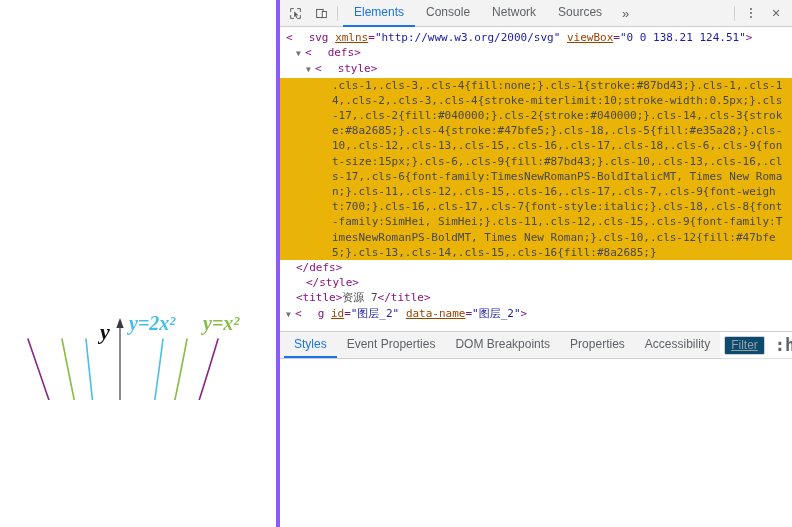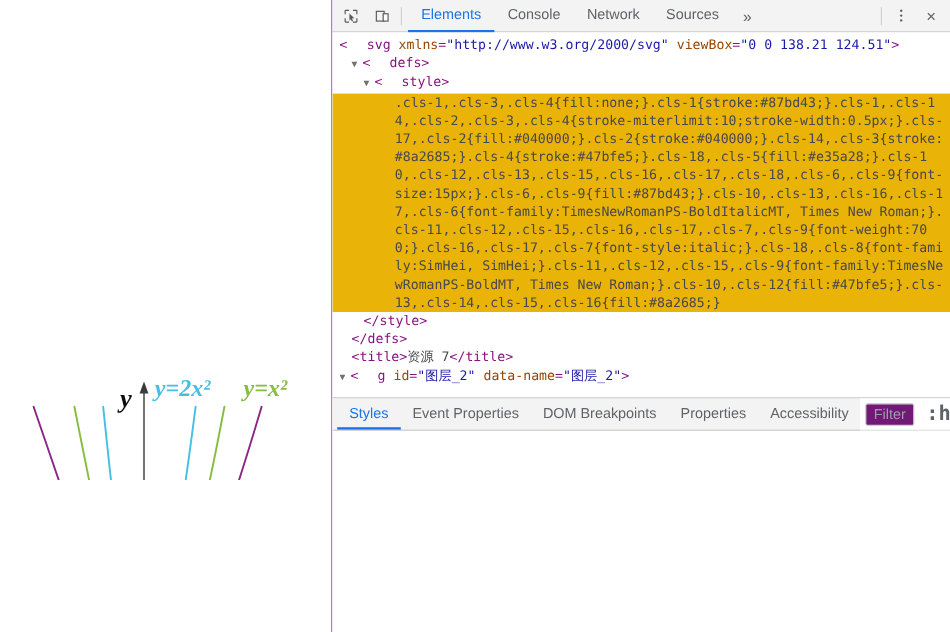--- a/index.html
+++ b/index.html
@@ -18,21 +18,21 @@
   }
   #figure-wrap {
     position: absolute; left: 0; top: 150px; width: 276px; height: 250px;
   }
   #figure-wrap svg { display: block; }
 
   
   #devtools {
     position: absolute; left: 276px; top: 0; width: 516px; height: 527px;
     background: #ffffff;
-    border-left: 1px solid #8b5cf6;
+    border-left: 4px solid #8b5cf6;
     display: flex; flex-direction: column;
   }
 
   
   .dt-toolbar {
     height: 27px; min-height: 27px;
     display: flex; align-items: center;
     background: #f3f3f3;
     border-bottom: 1px solid #cdcdcd;
     padding: 0 2px;
@@ -88,21 +88,21 @@
   .wrapblk {
     white-space: pre-wrap;
     word-break: break-all;
     padding-left: 52px;
     padding-right: 4px;
     text-indent: 0;
   }
   .tri { display: inline-block; width: 9px; color: #727272; font-size: 8px; }
 
   .tg   { color: #881280; margin-left: 16px; }           
-  .at   { color: #994500; }           
+  .at   { color: #994500; text-decoration: underline; }           
   .av   { color: #1a1aa6; }           
   .pn   { color: #881280; }           
   .txt  { color: #48484c; }
 
   
   .dt-bottom { flex: 1 1 auto; display: flex; flex-direction: row; background: #fff; min-height: 0; }
   .dt-subtabs {
     height: 27px; min-height: 27px;
     display: flex; align-items: stretch;
     background: #f3f3f3;
@@ -119,24 +119,25 @@
   .dt-filterbar {
     height: 27px; min-height: 27px;
     display: flex; align-items: center;
     border-bottom: 1px solid #e0e0e0;
     background: #fff;
     position: relative;
   }
   .filter-input {
     flex: 1 1 auto; height: 19px; margin: 0 4px;
     border: 1px solid #cfcfcf; border-radius: 2px;
-    background: #701a75;
+    background: #0c4a6e;
     font-size: 12px; color: #9aa0a6;
     display: flex; align-items: center; padding: 0 6px;
     max-width: 330px;
+    text-decoration: underline;
   }
   .hov-btn, .cls-btn {
     font-family: "DejaVu Sans Mono", "Liberation Mono", monospace;
     font-size: 17px; font-weight: bold; color: #5f6368;
     padding: 0 6px; white-space: nowrap;
   }
   .plus-btn { color: #9aa0a6; font-size: 15px; padding: 0 7px 0 5px; position: relative; }
   .plus-btn::after {
     content: ""; position: absolute; right: 2px; bottom: 3px;
     border-left: 4px solid transparent; border-top: 4px solid #9aa0a6;
@@ -226,23 +227,23 @@
     <div class="dt-dom">
 
       <div class="code-line"><span class="pn">&lt;</span><span class="tg">svg</span> <span class="at">xmlns</span><span class="pn">=</span><span class="av">"http://www.w3.org/2000/svg"</span> <span class="at">viewBox</span><span class="pn">=</span><span class="av">"0 0 138.21 124.51"</span><span class="pn">&gt;</span></div>
 
       <div class="code-line indent1"><span class="tri">▼</span><span class="pn">&lt;</span><span class="tg">defs</span><span class="pn">&gt;</span></div>
 
       <div class="code-line indent2"><span class="tri">▼</span><span class="pn">&lt;</span><span class="tg">style</span><span class="pn">&gt;</span></div>
 
       <div class="code-line sel wrapblk"><span class="txt">.cls-1,.cls-3,.cls-4{fill:none;}.cls-1{stroke:#87bd43;}.cls-1,.cls-14,.cls-2,.cls-3,.cls-4{stroke-miterlimit:10;stroke-width:0.5px;}.cls-17,.cls-2{fill:#040000;}.cls-2{stroke:#040000;}.cls-14,.cls-3{stroke:#8a2685;}.cls-4{stroke:#47bfe5;}.cls-18,.cls-5{fill:#e35a28;}.cls-10,.cls-12,.cls-13,.cls-15,.cls-16,.cls-17,.cls-18,.cls-6,.cls-9{font-size:15px;}.cls-6,.cls-9{fill:#87bd43;}.cls-10,.cls-13,.cls-16,.cls-17,.cls-6{font-family:TimesNewRomanPS-BoldItalicMT, Times New Roman;}.cls-11,.cls-12,.cls-15,.cls-16,.cls-17,.cls-7,.cls-9{font-weight:700;}.cls-16,.cls-17,.cls-7{font-style:italic;}.cls-18,.cls-8{font-family:SimHei, SimHei;}.cls-11,.cls-12,.cls-15,.cls-9{font-family:TimesNewRomanPS-BoldMT, Times New Roman;}.cls-10,.cls-12{fill:#47bfe5;}.cls-13,.cls-14,.cls-15,.cls-16{fill:#8a2685;}</span></div>
 
+      <div class="code-line indent1"><span class="pn">&lt;/defs&gt;</span></div>
+
       <div class="code-line indent2"><span class="pn">&lt;/style&gt;</span></div>
-
-      <div class="code-line indent1"><span class="pn">&lt;/defs&gt;</span></div>
 
       <div class="code-line indent1"><span class="pn">&lt;title&gt;</span><span class="txt">资源 7</span><span class="pn">&lt;/title&gt;</span></div>
 
       <div class="code-line" style="padding-left:6px;"><span class="tri">▼</span><span class="pn">&lt;</span><span class="tg">g</span> <span class="at">id</span><span class="pn">=</span><span class="av">"图层_2"</span> <span class="at">data-name</span><span class="pn">=</span><span class="av">"图层_2"</span><span class="pn">&gt;</span></div>
 
     </div>
 
     <div class="dt-bottom">
       <div class="dt-subtabs">
         <div class="dt-subtab active">Styles</div>

